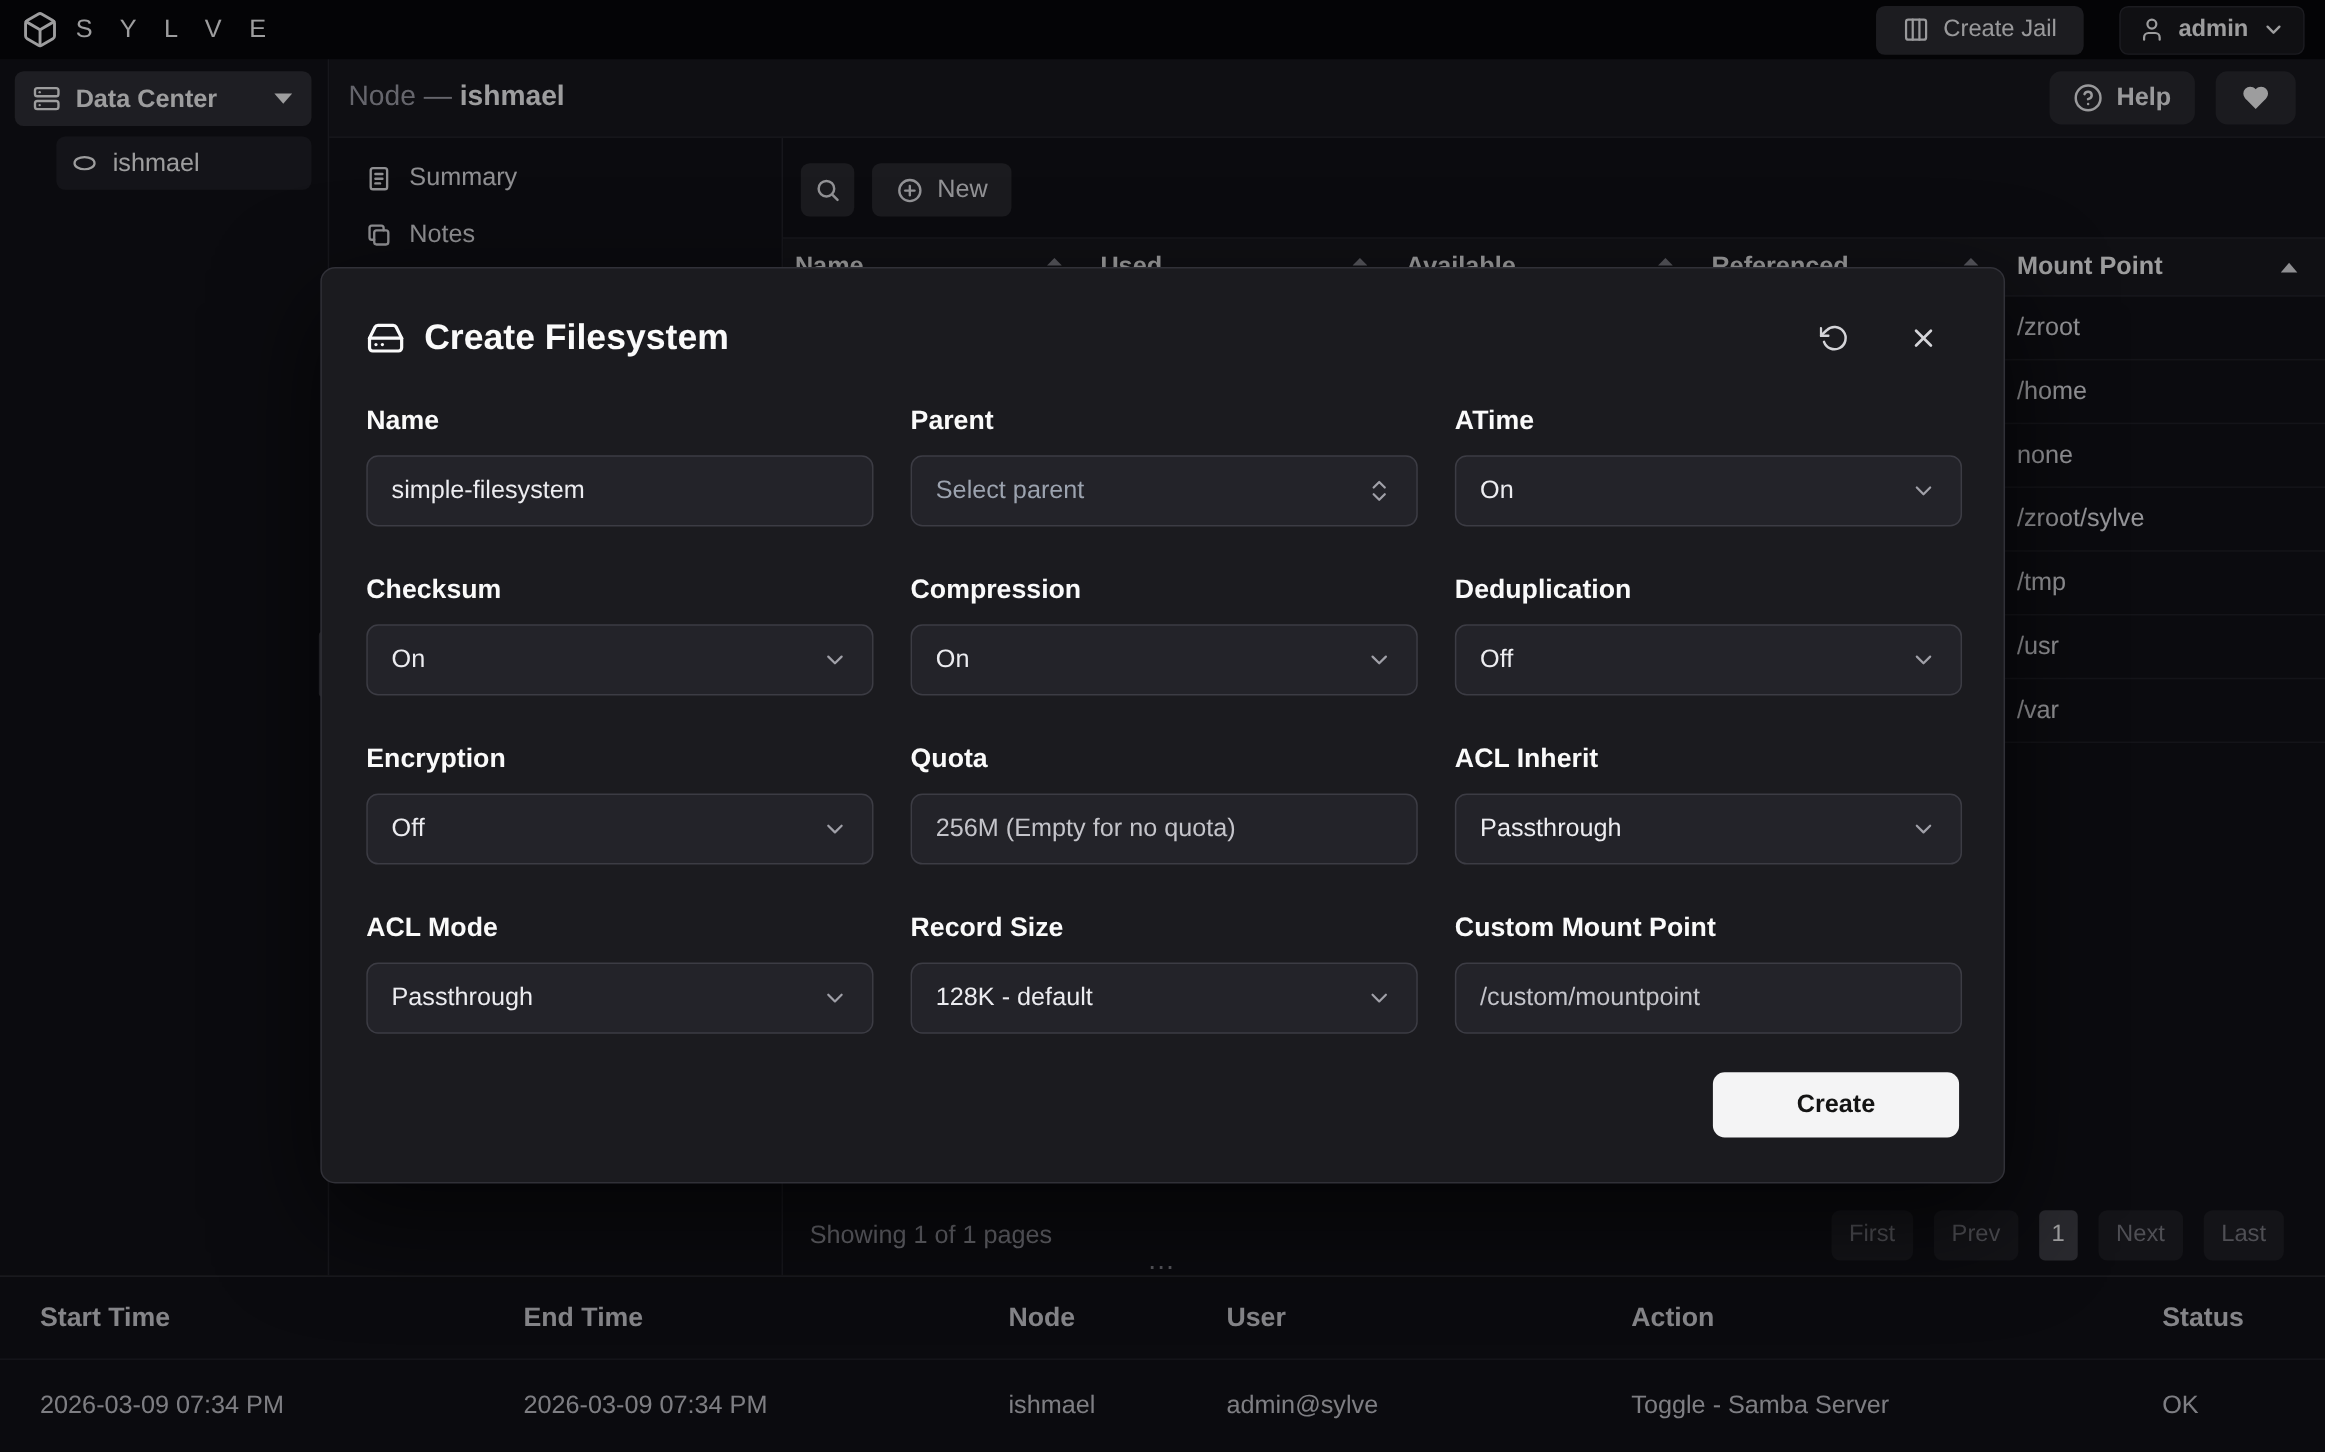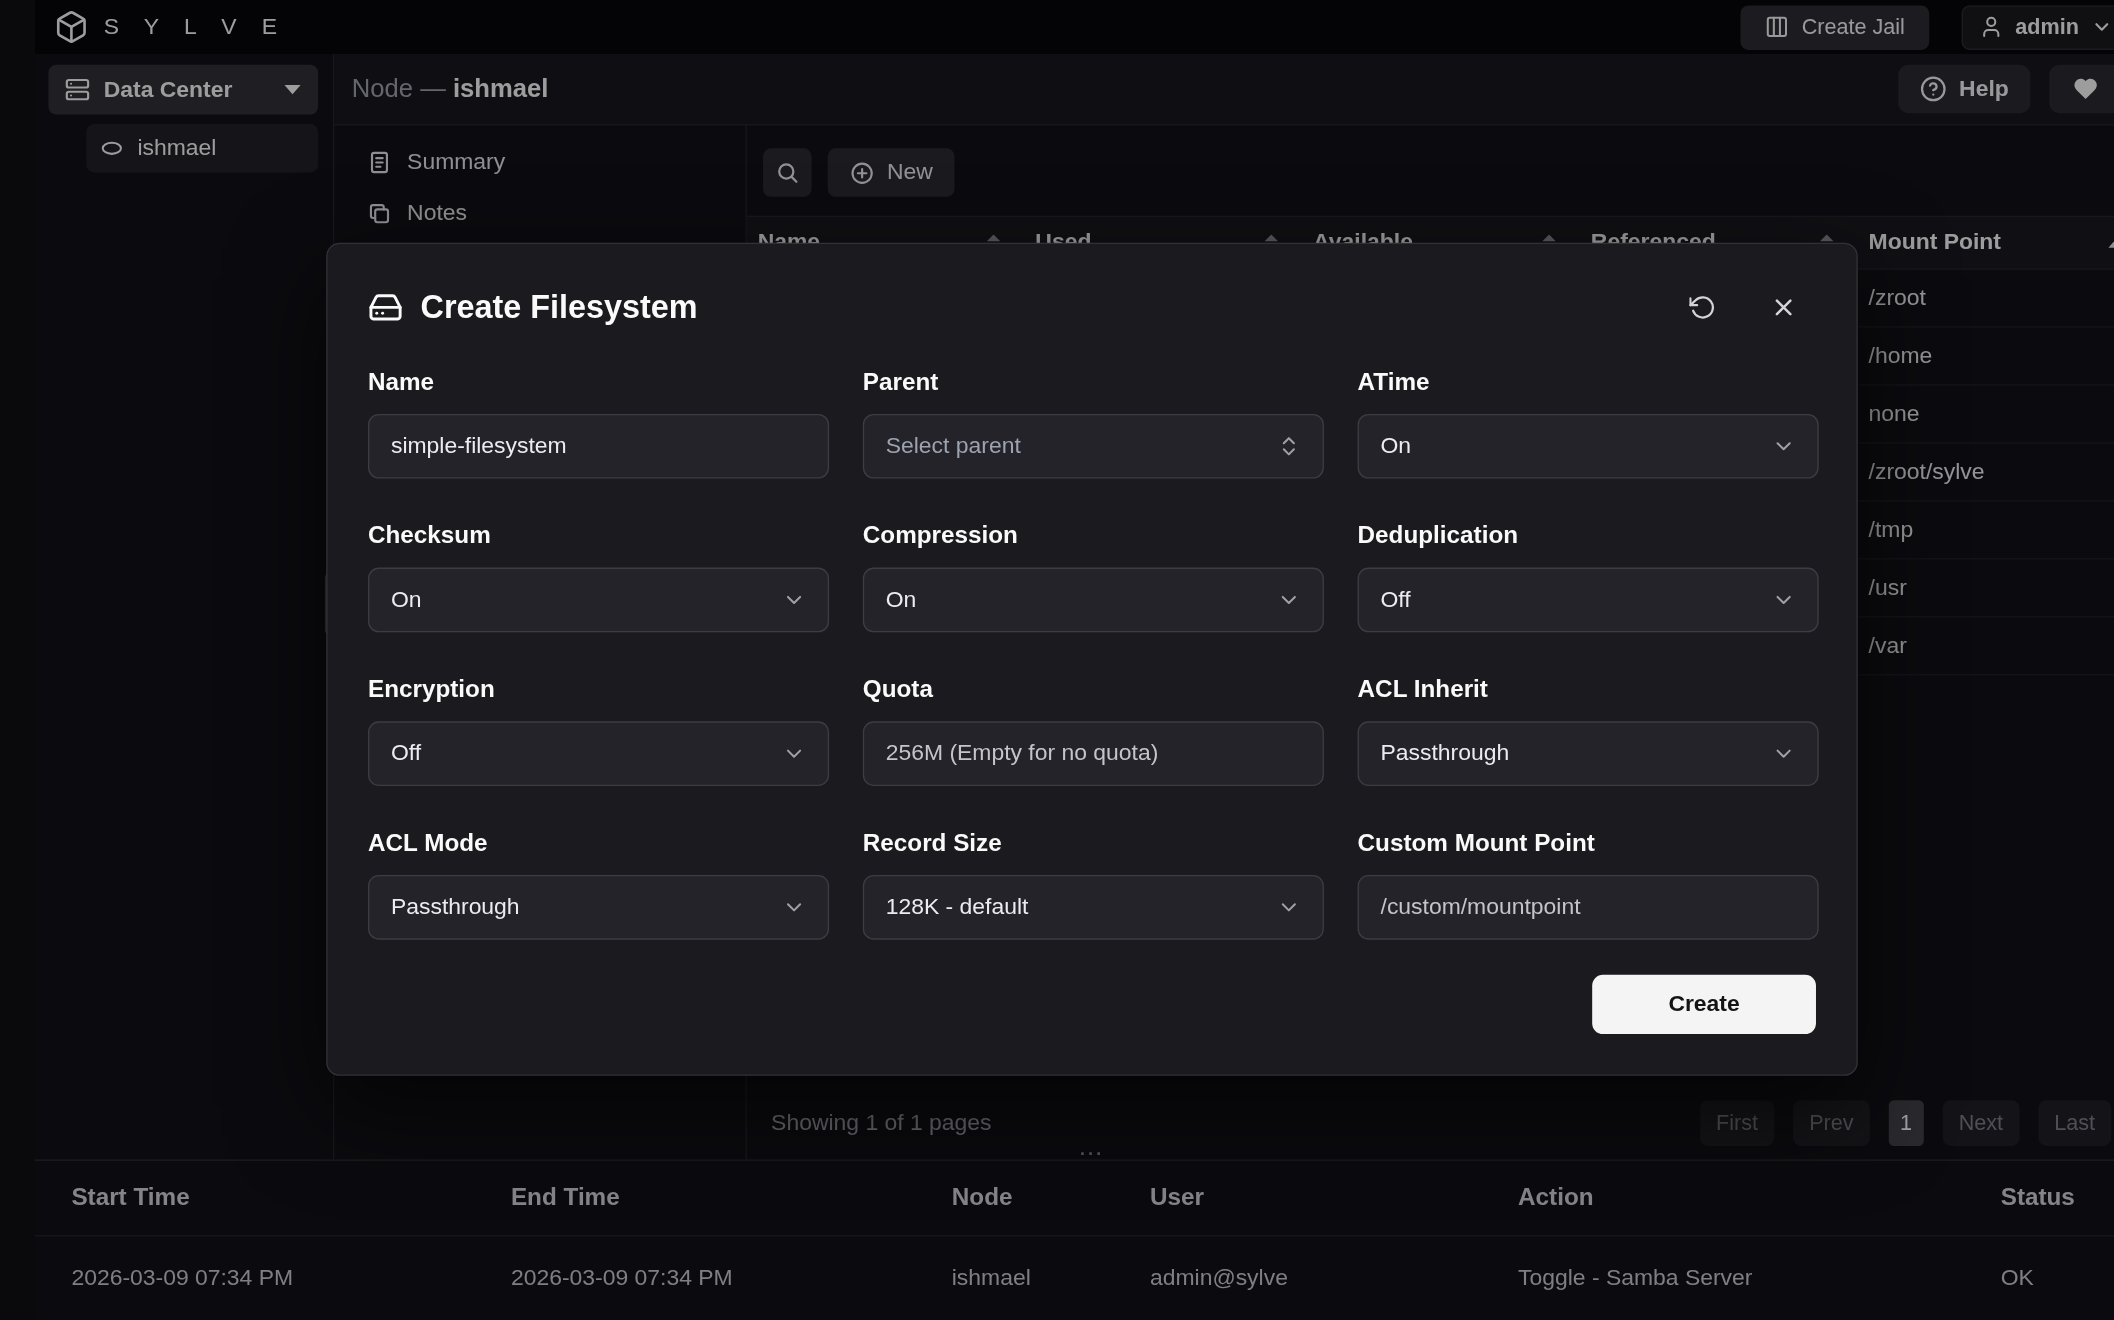--- a/index.html
+++ b/index.html
@@ -1,17 +1,17 @@
 <!DOCTYPE html>
 <html><head>
 <meta charset="utf-8">
 <style>
   * { margin:0; padding:0; box-sizing:border-box; }
   html,body { width:2114px; height:1320px; background:#0a0a0c; overflow:hidden; }
-  .viewport { width:2114px; height:1320px; overflow:hidden;padding-left:35px; }
+  .viewport { width:2114px; height:1320px; overflow:hidden; }
   .stage {
     position:relative; width:1568px; height:979px;
     transform:scale(1.34821); transform-origin:0 0;
     background:#101014; color:#e4e4e7;
     font-family:"Liberation Sans","DejaVu Sans",sans-serif;
   }
   svg { display:block; }
   .btn { display:inline-flex; align-items:center; border:0; cursor:pointer; font-family:inherit; }
 
   

